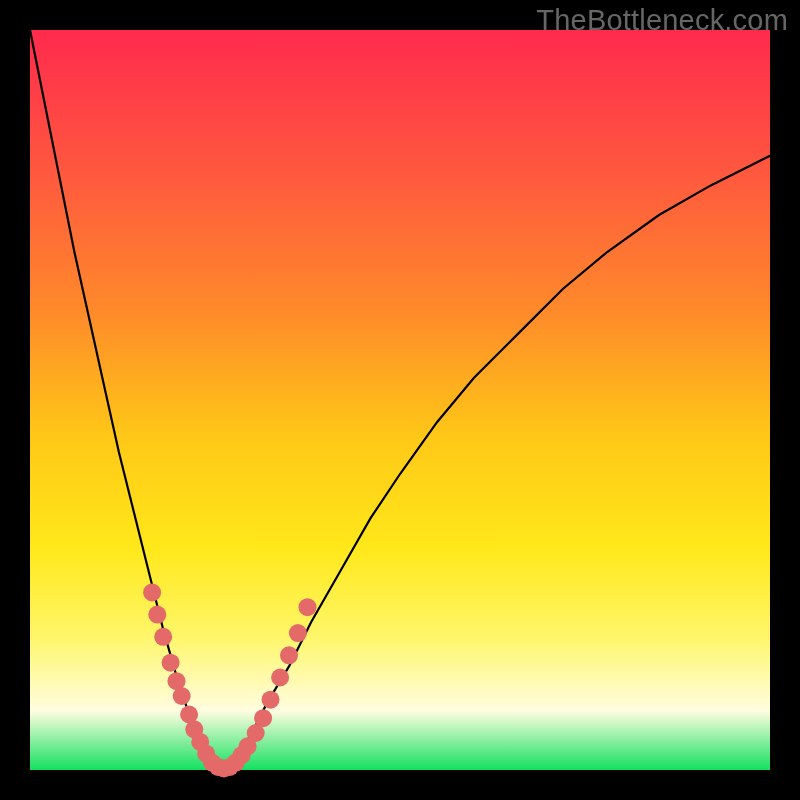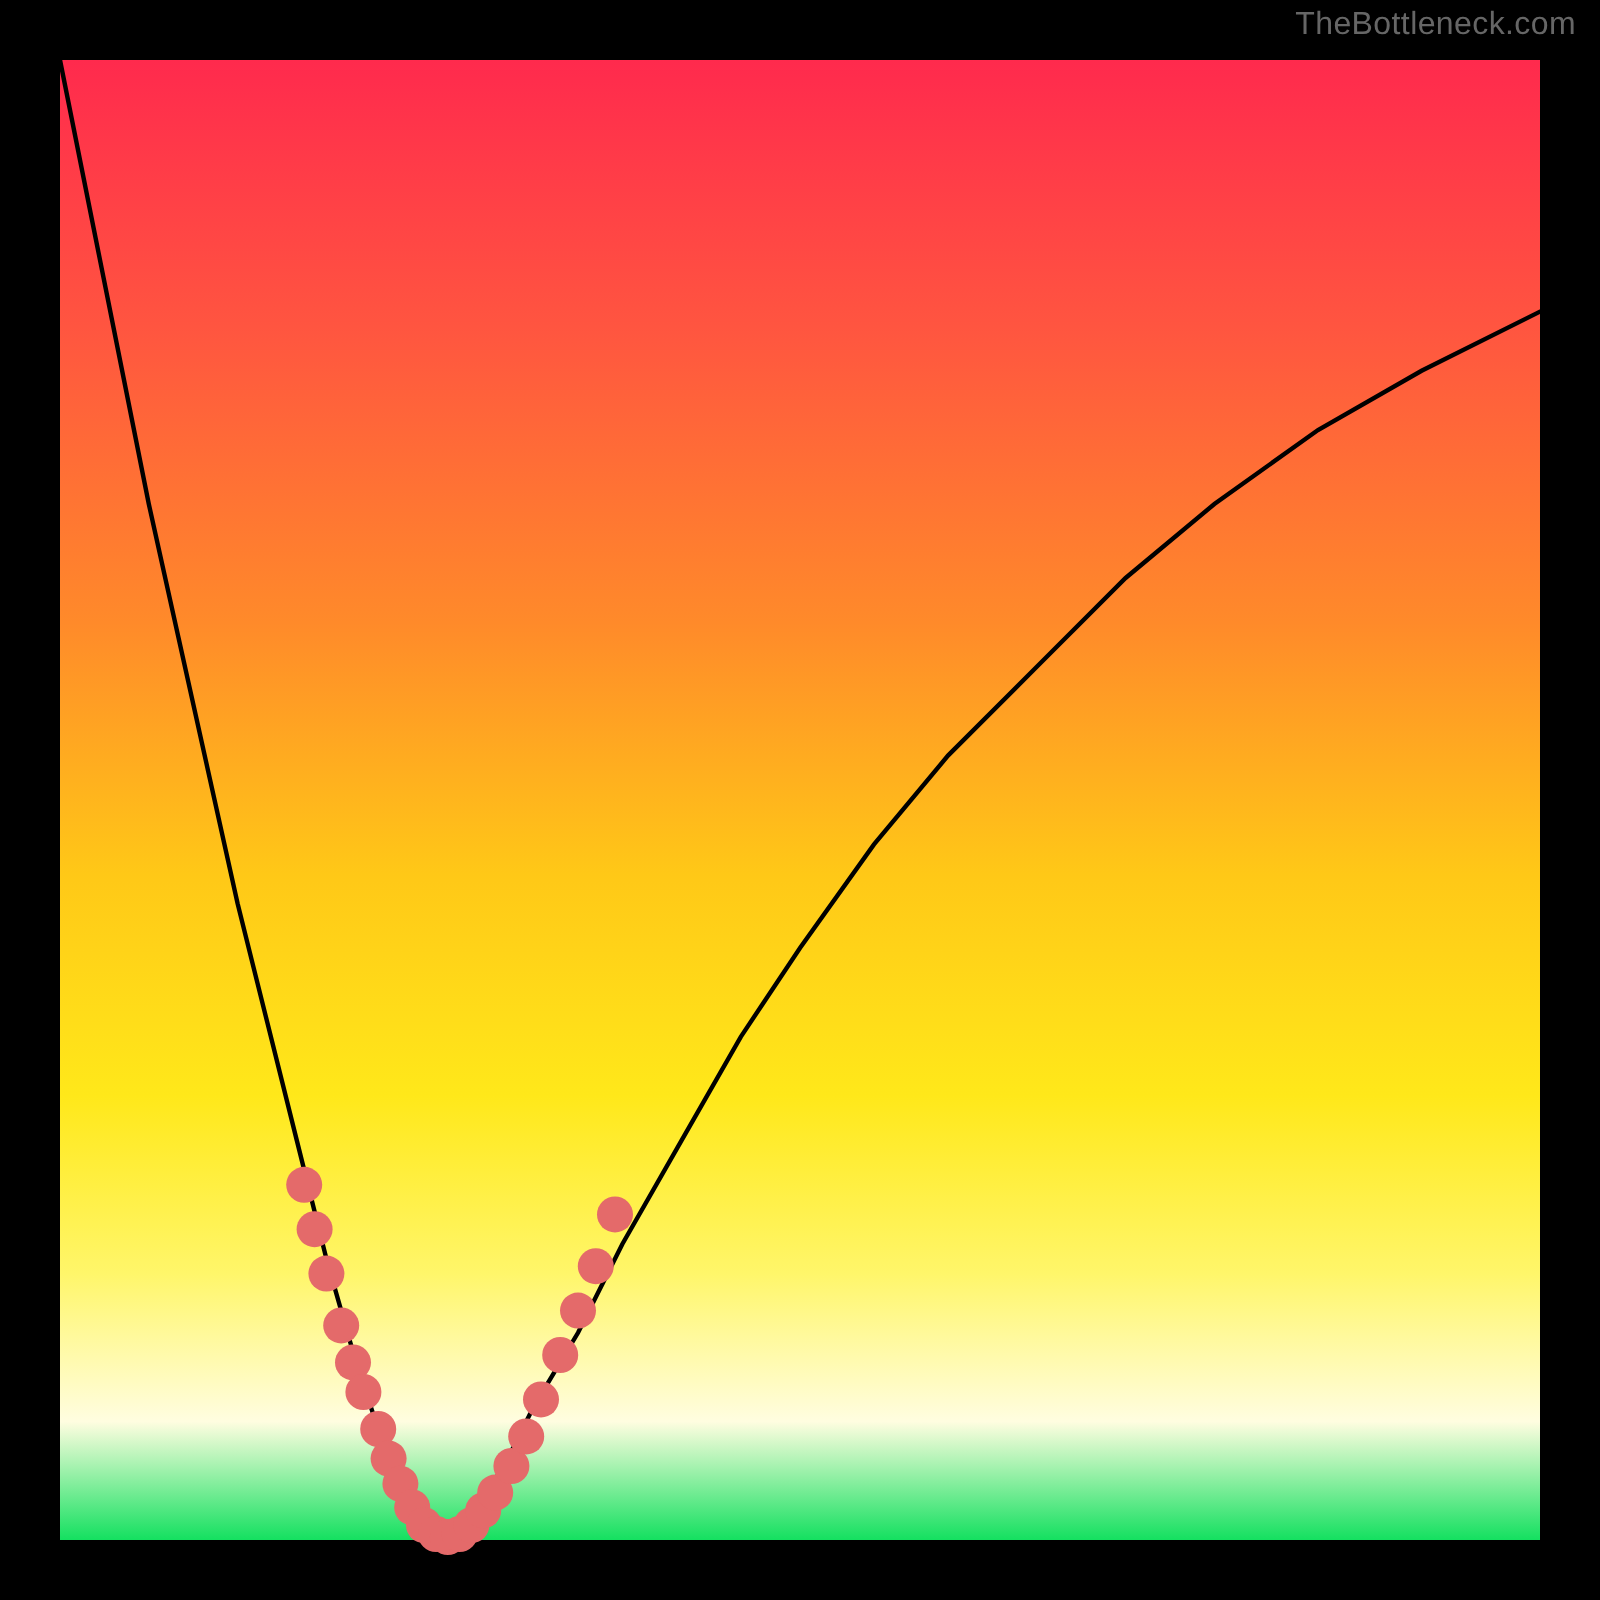--- a/index.html
+++ b/index.html
@@ -35,21 +35,21 @@
       #fff66a 82%,
       #fffde0 92%,
       #14e060 100%
     );
   }
   .watermark {
     position: absolute;
     top: 4px;
     right: 12px;
     color: #666;
-    font-size: 16px;
+    font-size: 29px;
     font-weight: 400;
     letter-spacing: 0.2px;
     user-select: none;
   }
   svg.curves {
     position: absolute;
     left: 0; top: 0;
     width: 740px;
     height: 740px;
     overflow: visible;

